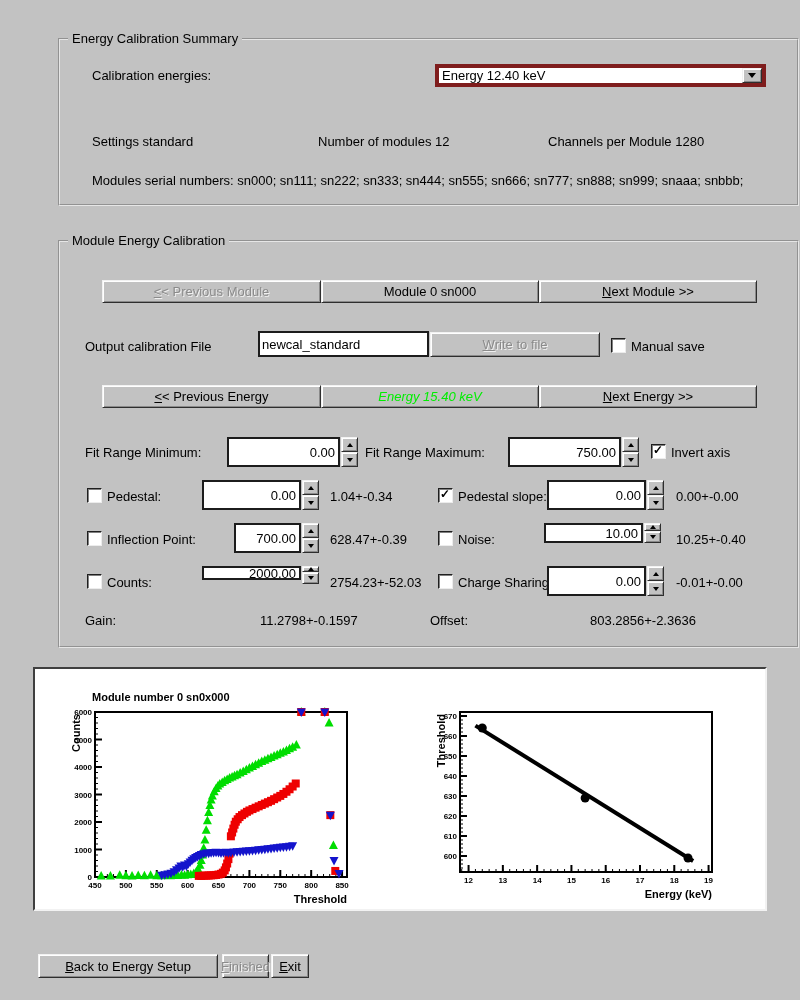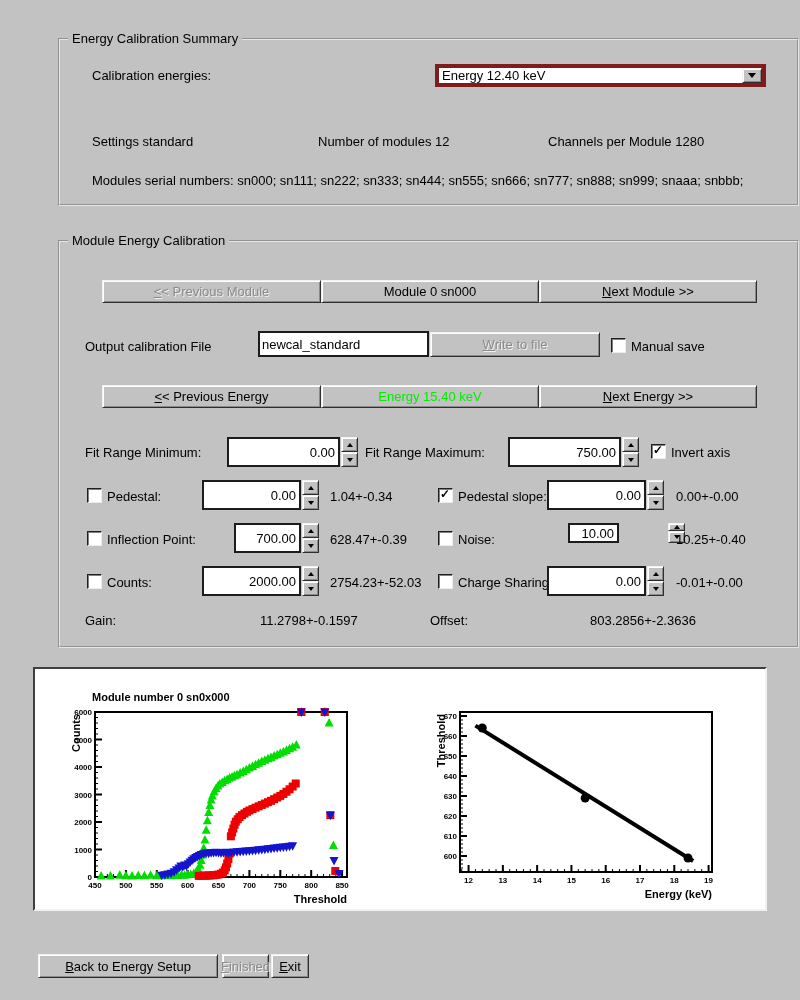--- a/index.html
+++ b/index.html
@@ -109,21 +109,21 @@
         <span>rite to file</span>
       </button>
     <span class="cb" style="left:551px;top:96px;"></span>
     <div class="lbl" style="left:571px;top:97px;">Manual save</div>
 
     <button class="btn95" style="left:42px;top:143px;width:219px;height:23px;">
         <span></span>
         <span class="u">&lt;</span>
         <span>&lt; Previous Energy</span>
       </button>
-    <button class="btn95" style="left:261px;top:143px;width:218px;height:23px;">
+    <button class="btn95" style="left:261px;top:143px;width:218px;height:23px;font-style:italic;">
         <span style="color: rgb(0, 238, 0);">Energy 15.40 keV</span>
       </button>
     <button class="btn95" style="left:479px;top:143px;width:218px;height:23px;">
         <span></span>
         <span class="u">N</span>
         <span>ext Energy &gt;&gt;</span>
       </button>
 
     <div class="lbl" style="left:25px;top:203px;">Fit Range Minimum:</div>
     <div class="spin" style="left:167px;top:195px;width:131px;height:30px;">
@@ -192,36 +192,36 @@
           </div>
           <div class="spin-btn">
             <span class="tri-dn-s"></span>
           </div>
         </div>
     </div>
     <div class="lbl" style="left:270px;top:290px;">628.47+-0.39</div>
 
     <span class="cb" style="left:378px;top:289px;"></span>
     <div class="lbl" style="left:398px;top:290px;">Noise:</div>
-    <div class="spin" style="left:508px;top:281px;width:117px;height:20px;gap:48px;">
+    <div class="spin" style="left:484px;top:281px;width:117px;height:20px;">
       <input value="10.00" style="">
       <div class="spin-btns">
           <div class="spin-btn">
             <span class="tri-up-s"></span>
           </div>
           <div class="spin-btn">
             <span class="tri-dn-s"></span>
           </div>
         </div>
     </div>
     <div class="lbl" style="left:616px;top:290px;">10.25+-0.40</div>
 
     <span class="cb" style="left:27px;top:332px;"></span>
     <div class="lbl" style="left:47px;top:333px;">Counts:</div>
-    <div class="spin" style="left:142px;top:324px;width:117px;height:30px;">
+    <div class="spin" style="left:142px;top:324px;width:117px;height:14px;">
       <input value="2000.00" style="">
       <div class="spin-btns">
           <div class="spin-btn">
             <span class="tri-up-s"></span>
           </div>
           <div class="spin-btn">
             <span class="tri-dn-s"></span>
           </div>
         </div>
     </div>

